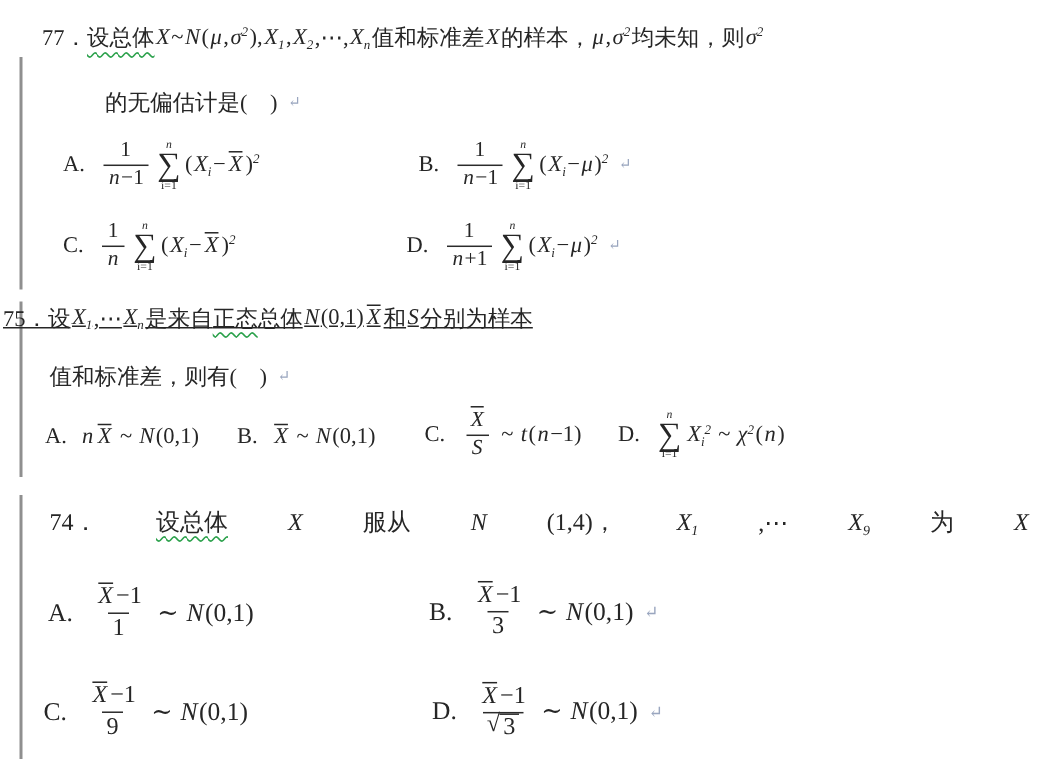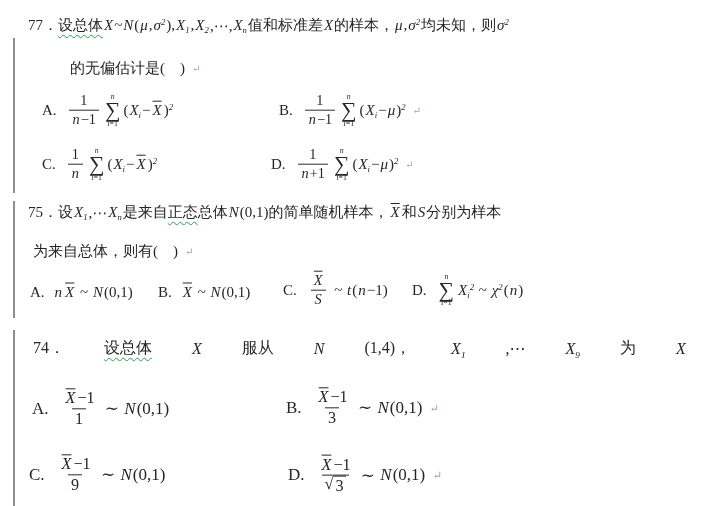--- a/index.html
+++ b/index.html
@@ -189,38 +189,37 @@
         </span>
         <span class="tok-c">(</span>
         <span class="tok-i">X<sub>i</sub></span>
         <span class="tok-c">−</span>
         <span class="tok-i">μ</span>
         <span class="tok-c">)<sup>2</sup></span>
         <span class="tok-m">↵</span>
       </span>
   </div>
 
-  <div class="mline" style="left:28px;top:203px;">
+  <div class="mline" style="left:2px;top:203px;text-decoration:underline;">
       <span class="tok-c">75．设</span>
       <span class="tok-i">X<sub>1</sub></span>
       <span class="tok-c">,⋯</span>
       <span class="tok-i">X<sub>n</sub></span>
       <span class="tok-c">是来自</span>
       <span class="tok-c wavy">正态</span>
       <span class="tok-c">总体</span>
       <span class="tok-i">N</span>
       <span class="tok-c">(0,1)</span>
-      <span class="tok-c">的简单随机样本，</span>
       <span class="ov">X</span>
       <span class="tok-c">和</span>
       <span class="tok-i">S</span>
       <span class="tok-c">分别为样本</span>
     </div>
   <div class="mline" style="left:33px;top:242px;">
-      <span class="tok-c">为来自总体，则有(　)</span>
+      <span class="tok-c">值和标准差，则有(　)</span>
       <span class="tok-m">↵</span>
     </div>
 
   <div class="mline opt" style="left:30px;top:292px;">
     <span class="olabel">A.</span>
     <span style="display:flex;align-items:center;">
         <span class="tok-i">n</span>
         <span class="ov">X</span>
         <span class="tok-c"> ~ </span>
         <span class="tok-i">N</span>

